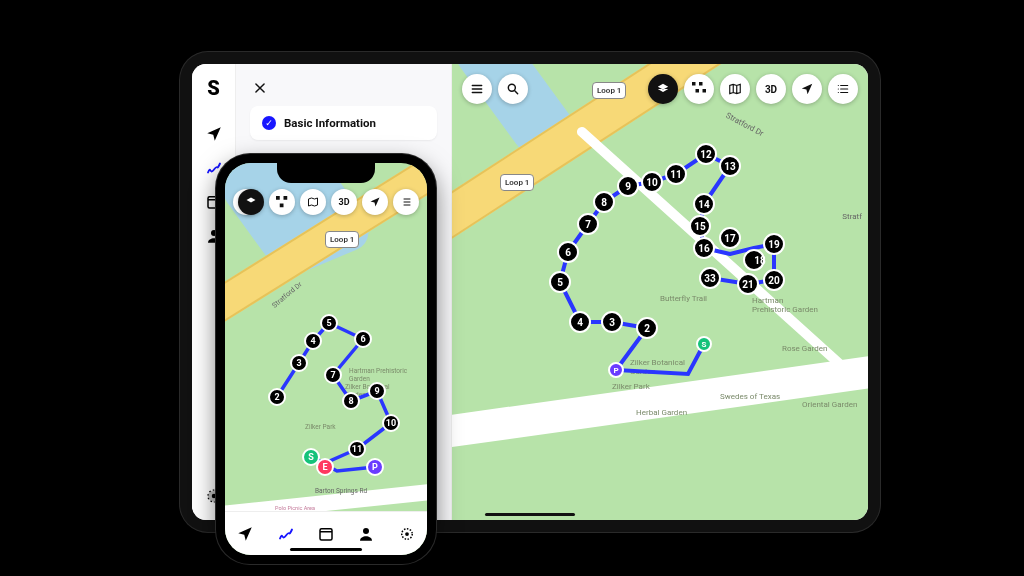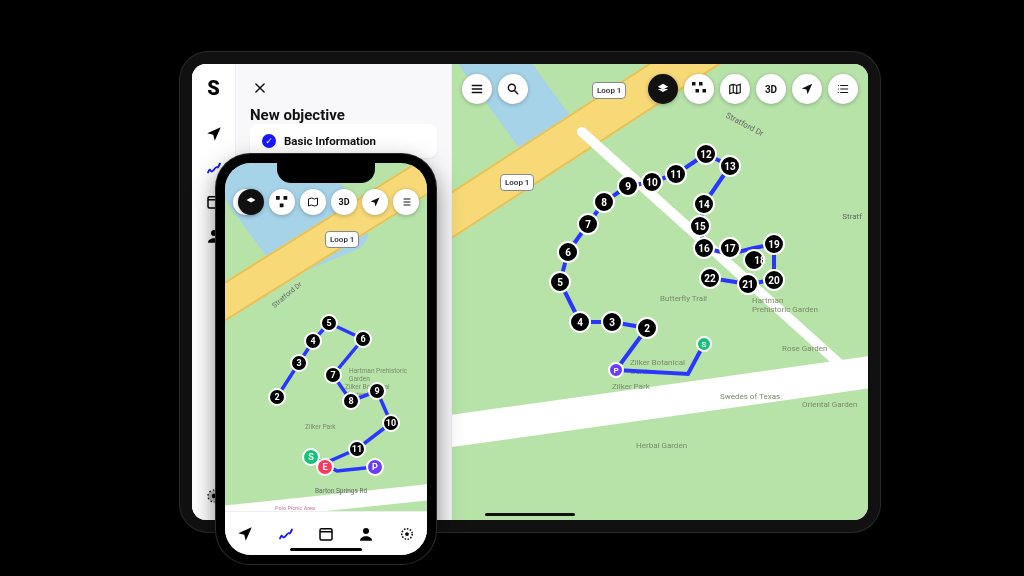--- a/index.html
+++ b/index.html
@@ -124,21 +124,20 @@
           </svg>
       </div>
     </div>
 
     <div class="panel">
       <div class="panel-close">
         <svg width="14" height="14" viewBox="0 0 24 24">
             <path stroke="#111" stroke-width="2.5" stroke-linecap="round" d="M5 5l14 14M19 5L5 19"></path>
           </svg>
       </div>
-      <h2>New objective</h2>
       <div class="panel-card">
         <span class="check">✓</span>
         <span class="lbl">Basic Information</span>
       </div>
     </div>
 
     <div class="ipad-map">
       <div class="water"></div>
       <div class="motorway"></div>
 
@@ -150,21 +149,21 @@
 
       <span class="road-label" style="left:272px; top:56px; transform:rotate(28deg);">Stratford Dr</span>
       <span class="road-label" style="right:6px; top:148px;">Stratf</span>
       <span class="park-label" style="left:160px; top:318px;">Zilker Park</span>
       <span class="park-label" style="left:178px; top:294px; width:60px;">Zilker Botanical Garden</span>
       <span class="park-label" style="left:208px; top:230px;">Butterfly Trail</span>
       <span class="park-label" style="left:300px; top:232px; width:70px;">Hartman Prehistoric Garden</span>
       <span class="park-label" style="left:330px; top:280px;">Rose Garden</span>
       <span class="park-label" style="left:268px; top:328px;">Swedes of Texas</span>
       <span class="park-label" style="left:350px; top:336px;">Oriental Garden</span>
-      <span class="park-label" style="left:184px; top:344px;margin-top:33px;">Herbal Garden</span>
+      <span class="park-label" style="left:184px; top:344px;">Herbal Garden</span>
 
       <svg class="route">
         <polyline id="ipad-route-poly" fill="none" stroke="#2a36ff" stroke-width="4" stroke-linejoin="round" stroke-linecap="round" points="195,264 160,258 128,258 108,218 116,188 136,160 152,138 176,122 200,118 224,110 254,90 278,102 252,140 248,162 252,184 278,190 302,184 322,180 322,216 296,220 258,214"></polyline>
         <polyline fill="none" stroke="#2a36ff" stroke-width="4" stroke-linecap="round" points="195,264 164,306 236,310 252,280"></polyline>
       </svg>
 
       <div class="wp" style="left:164px; top:306px; background:#6a3cff; width:16px; height:16px; font-size:8px;">P</div>
       <div class="wp" style="left:252px; top:280px; background:#15c27a; width:16px; height:16px; font-size:8px;">S</div>
 
       <div id="ipad-waypoints">
@@ -176,26 +175,26 @@
           <div class="wp" style="left: 136px; top: 160px;">7</div>
           <div class="wp" style="left: 152px; top: 138px;">8</div>
           <div class="wp" style="left: 176px; top: 122px;">9</div>
           <div class="wp" style="left: 200px; top: 118px;">10</div>
           <div class="wp" style="left: 224px; top: 110px;">11</div>
           <div class="wp" style="left: 254px; top: 90px;">12</div>
           <div class="wp" style="left: 278px; top: 102px;">13</div>
           <div class="wp" style="left: 252px; top: 140px;">14</div>
           <div class="wp" style="left: 248px; top: 162px;">15</div>
           <div class="wp" style="left: 252px; top: 184px;">16</div>
-          <div class="wp" style="left: 278px; top: 184px;">17</div>
+          <div class="wp" style="left: 278px; top: 174px;">17</div>
           <div class="wp" style="left: 302px; top: 196px; padding-left: 12px;">18</div>
           <div class="wp" style="left: 322px; top: 180px;">19</div>
           <div class="wp" style="left: 322px; top: 216px;">20</div>
           <div class="wp" style="left: 296px; top: 220px;">21</div>
-          <div class="wp" style="left: 258px; top: 214px;">22</div>
+          <div class="wp" style="left: 258px; top: 214px;">33</div>
         </div>
 
       <div class="fab-col" style="left:10px; top:10px; flex-direction:row;">
         <div class="fab">
           <svg width="14" height="14" viewBox="0 0 24 24">
               <path stroke="#111" stroke-width="2.5" stroke-linecap="round" d="M4 6h16M4 12h16M4 18h16"></path>
             </svg>
         </div>
         <div class="fab">
           <svg width="14" height="14" viewBox="0 0 24 24">

